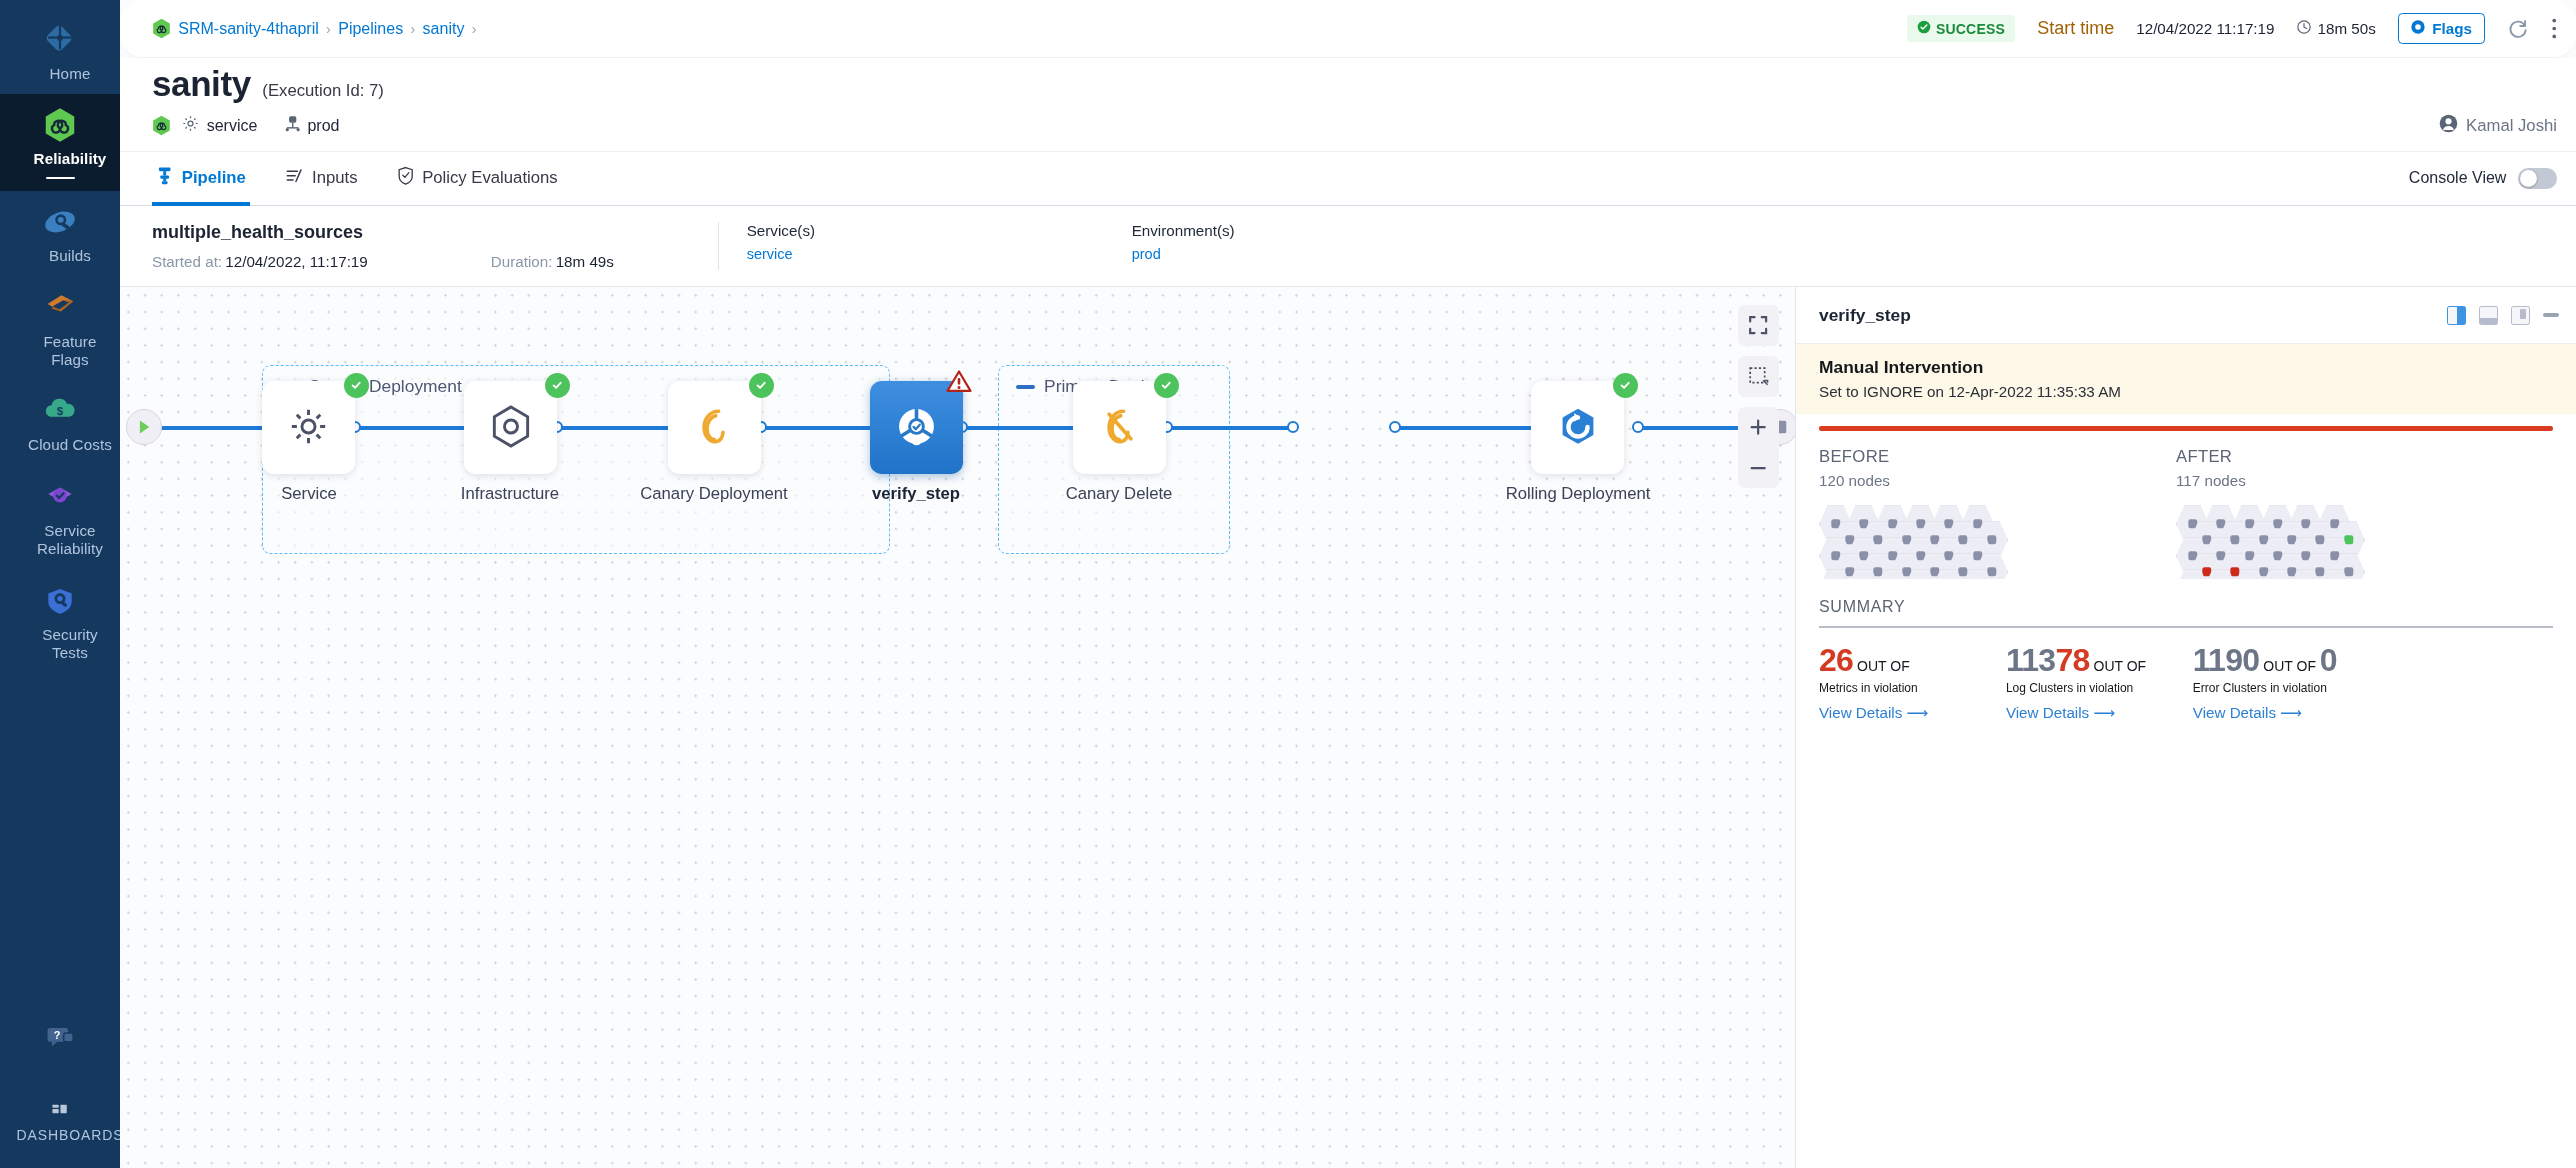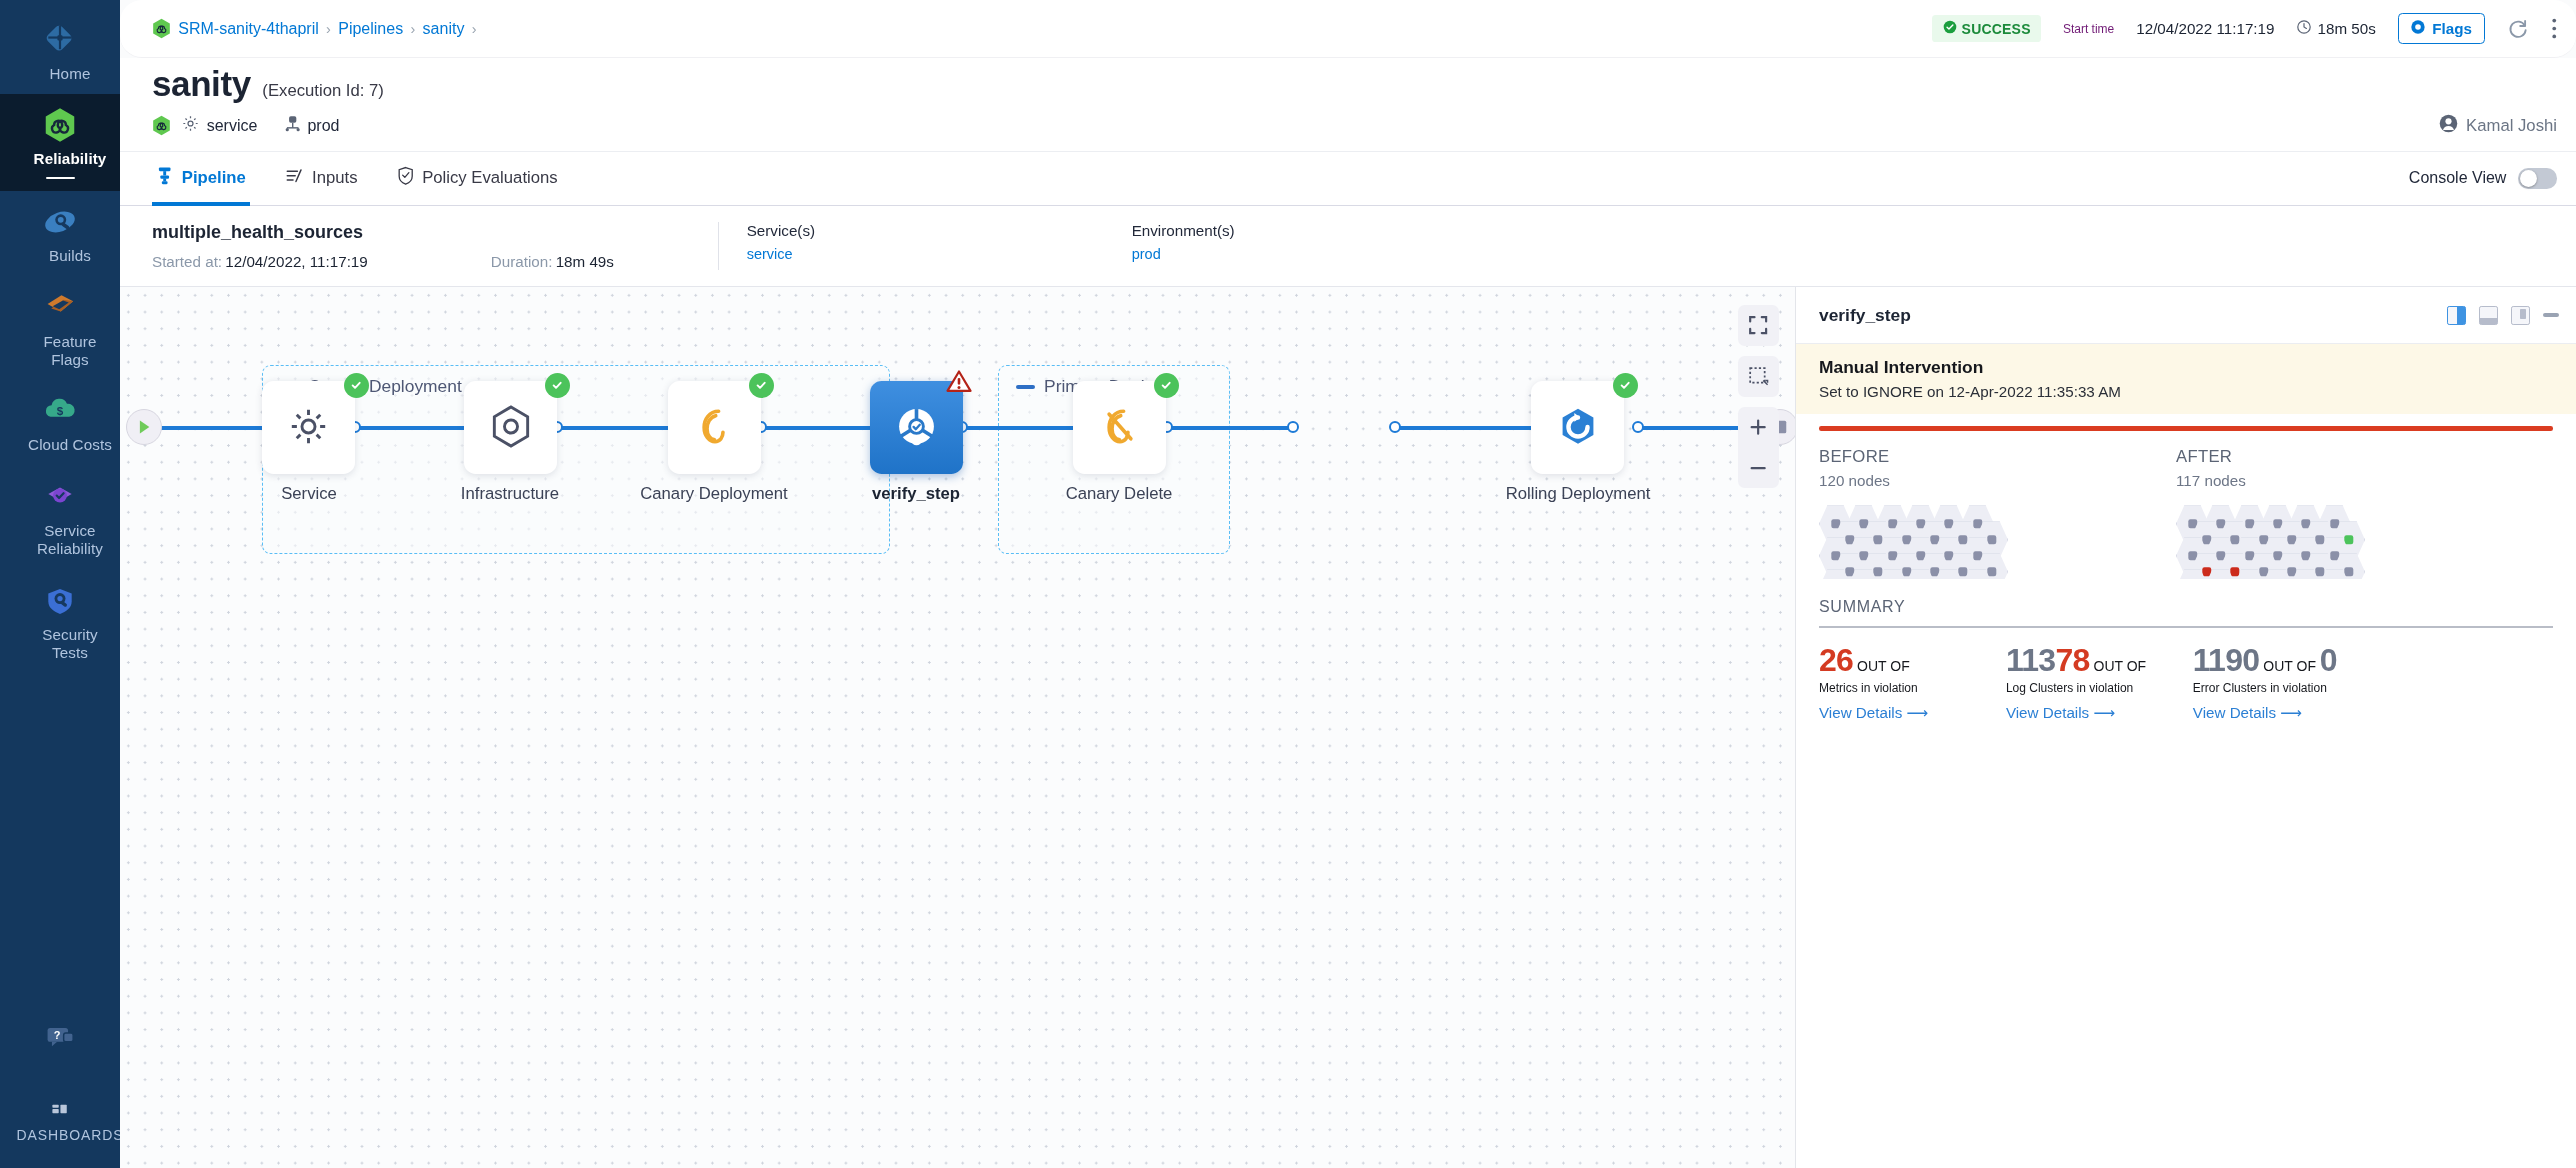--- a/index.html
+++ b/index.html
@@ -49,21 +49,21 @@
   .crumbs { display:flex; align-items:center; gap:7.3px; font-size:16px; }
   .crumb-link { color:#0278d5; cursor:pointer; }
   .crumb-sep { color:#9aa5b1; font-size:14.5px; }
   .hexlogo { width:19px; height:21px; display:block; }
   #topbar-right { margin-left:auto; display:flex; align-items:center; gap:22px; }
   .status-pill {
     background:#e9f9ec; color:#1b8a3a; font-weight:bold; font-size:14px;
     padding:5.1px 10.2px; border-radius:3.6px; display:flex; align-items:center; gap:5.1px;
     letter-spacing:0.2px;
   }
-  .meta-label { color:#701a75; font-size:12px; }
+  .meta-label { color:#a16207; font-size:18px; }
   .meta-val { color:#1c2433; font-size:15.2px; }
   .dur { display:flex; align-items:center; gap:5.1px; color:#1c2433; font-size:15.2px; }
   .view-btn {
     border:1.5px solid #0278d5; color:#0278d5; background:#fff; border-radius:4.4px;
     font-size:15.2px; font-weight:bold; padding:5.1px 11.6px; display:flex; align-items:center; gap:5.8px;
     cursor:pointer;
   }
   .icon-btn { cursor:pointer; display:flex; align-items:center; }
 
   

